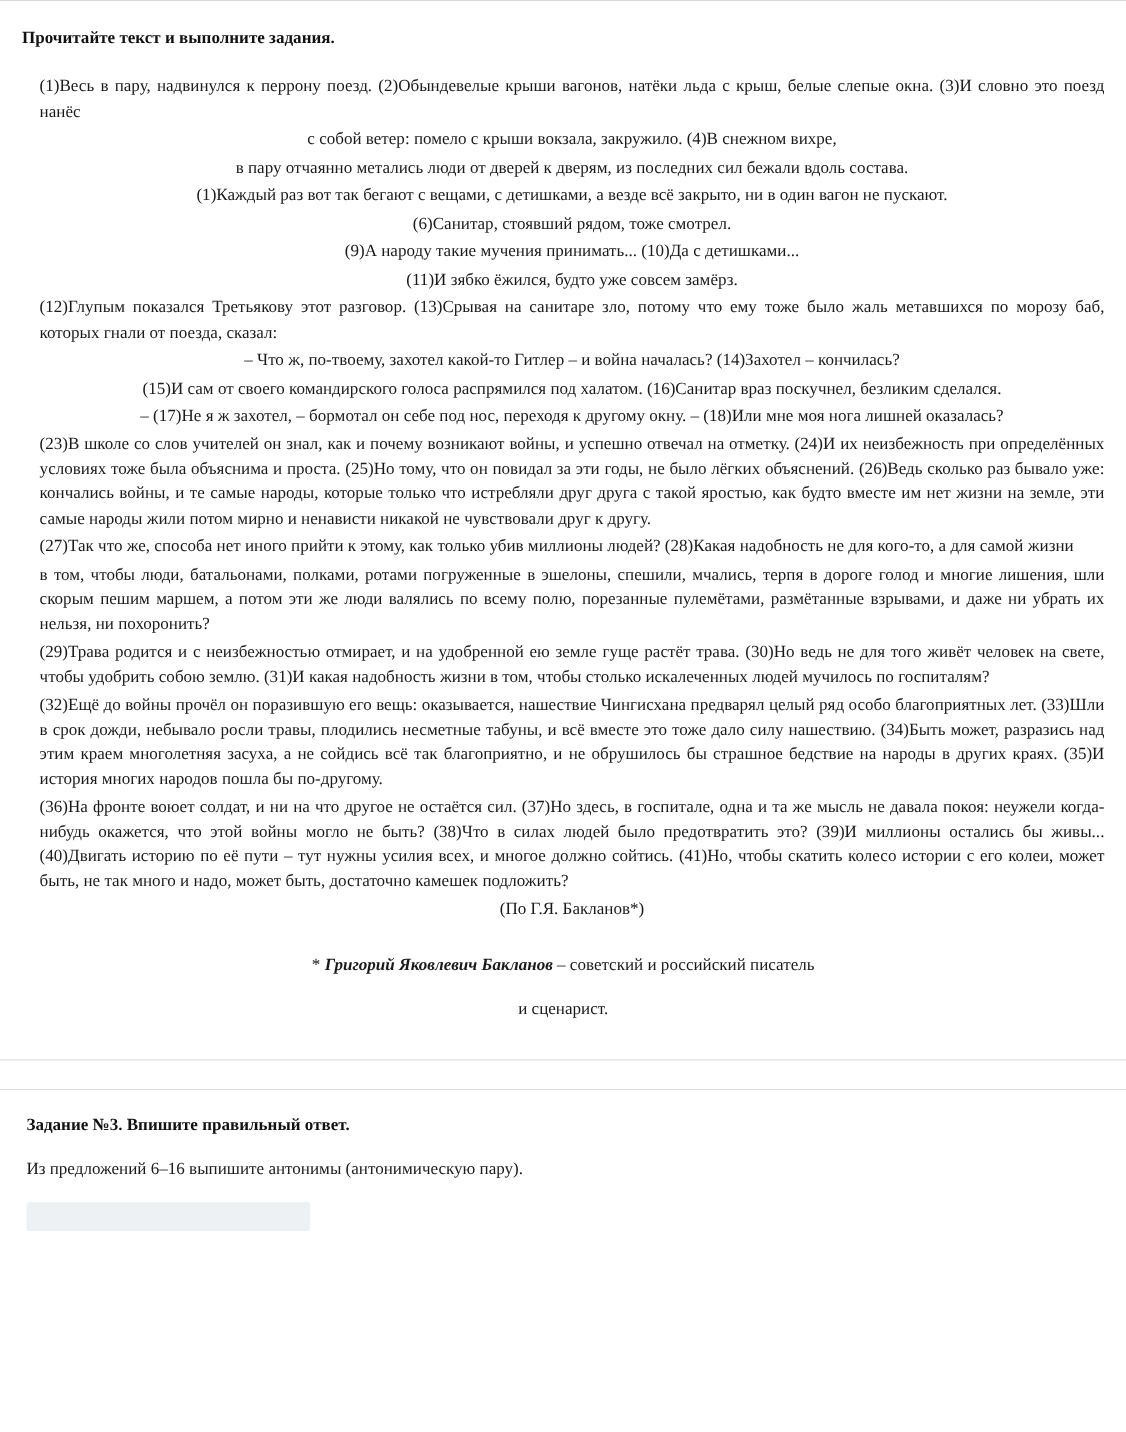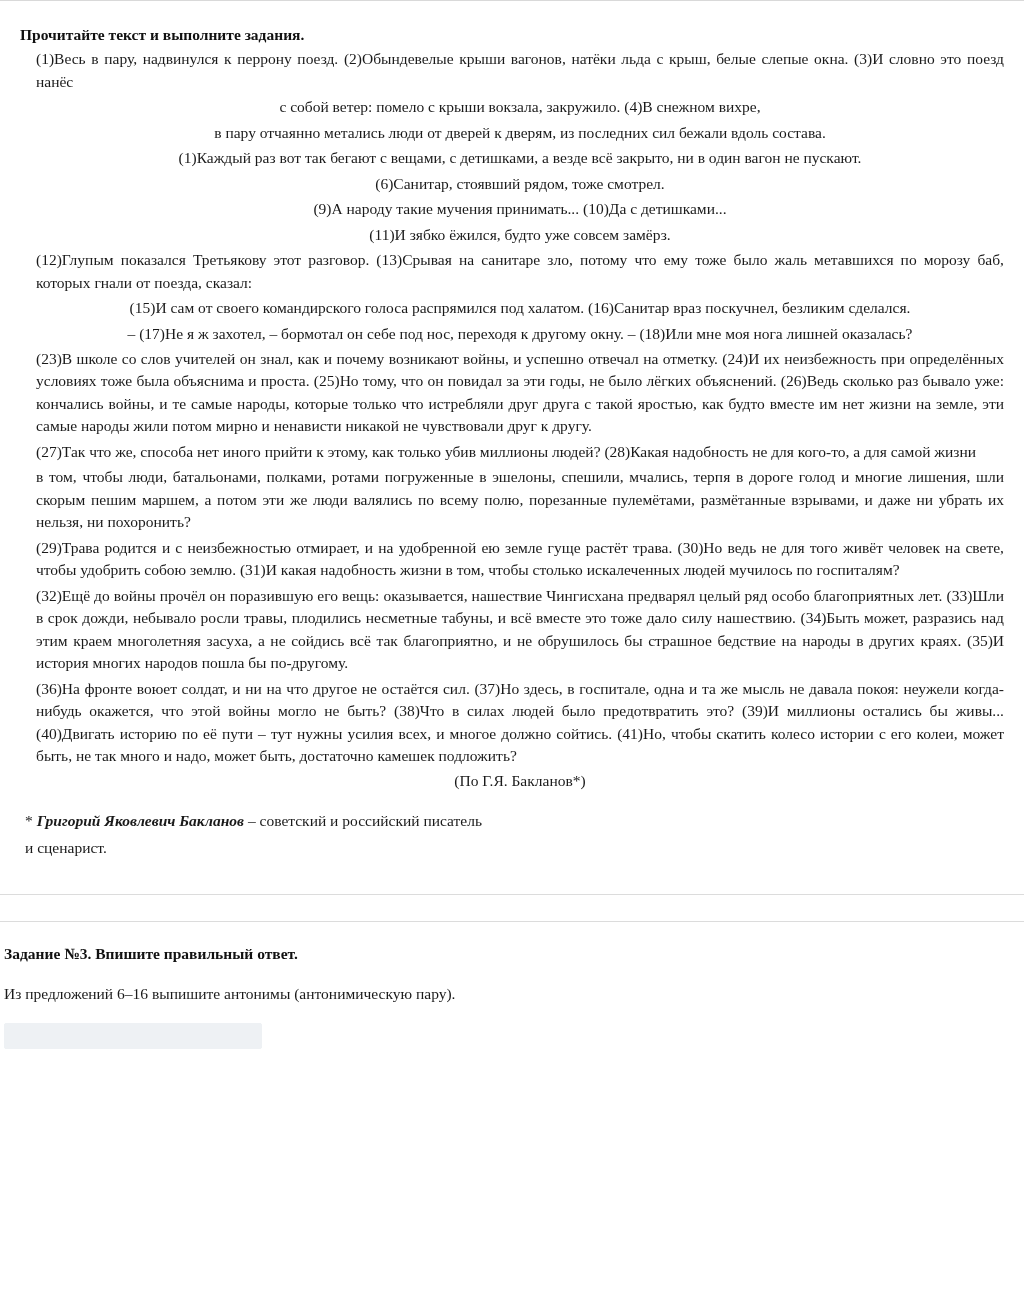--- a/index.html
+++ b/index.html
@@ -26,53 +26,54 @@
   }
   .block {
     padding: 0 20px 0 20px;
     box-sizing: border-box;
   }
   .task-title {
     font-family: "Liberation Serif", serif;
     font-weight: bold;
     font-size: 15.5px;
     color: #111111;
-    margin: 18px 0 4px 0;
+    margin: 18px 0 24px 0;
     line-height: 1.25;
   }
   .para {
     font-size: 15.5px;
     line-height: 1.45;
     text-align: justify;
     margin: 0 0 3px 16px;
     color: #1a1a1a;
     hyphens: none;
   }
   .para.nojust {
     text-align: center;
   }
   .spacer-sm { height: 9px; }
   .author-note {
     font-size: 15.5px;
     line-height: 1.45;
-    margin: 5px;
+    margin: 17px;
+    text-align: center;
   }
   .author-note .name {
     font-weight: bold;
     font-style: italic;
   }
   .divider-zone {
     margin-top: 34px;
     border-top: 1px solid #dcdcdc;
     border-bottom: 1px solid #dcdcdc;
     height: 26px;
     background: #ffffff;
   }
   .section2 {
-    padding: 0 4px;
+    padding: 0 24px;
     box-sizing: border-box;
   }
   .section2-title {
     font-weight: bold;
     font-size: 15.5px;
     color: #111111;
     margin: 23px 0 20px 0;
   }
   .question {
     font-size: 15.5px;
@@ -107,20 +108,21 @@
     <div class="task-title">Прочитайте текст и выполните задания.</div>
 
     <p class="para">(1)Весь в пару, надвинулся к перрону поезд. (2)Обындевелые крыши вагонов, натёки льда с крыш, белые слепые окна. (3)И словно это поезд нанёс</p>
     <p class="para nojust">с собой ветер: помело с крыши вокзала, закружило. (4)В снежном вихре,</p>
     <p class="para nojust">в пару отчаянно метались люди от дверей к дверям, из последних сил бежали вдоль состава.</p>
     <p class="para nojust">(1)Каждый раз вот так бегают с вещами, с детишками, а везде всё закрыто, ни в один вагон не пускают.</p>
     <p class="para nojust">(6)Санитар, стоявший рядом, тоже смотрел.</p>
     <p class="para nojust">(9)А народу такие мучения принимать... (10)Да с детишками...</p>
     <p class="para nojust">(11)И зябко ёжился, будто уже совсем замёрз.</p>
     <p class="para">(12)Глупым показался Третьякову этот разговор. (13)Срывая на санитаре зло, потому что ему тоже было жаль метавшихся по морозу баб, которых гнали от поезда, сказал:</p>
+    <p class="para nojust">– Что ж, по-твоему, захотел какой-то Гитлер – и война началась? (14)Захотел – кончилась?</p>
     <p class="para nojust">(15)И сам от своего командирского голоса распрямился под халатом. (16)Санитар враз поскучнел, безликим сделался.</p>
     <p class="para nojust">– (17)Не я ж захотел, – бормотал он себе под нос, переходя к другому окну. – (18)Или мне моя нога лишней оказалась?</p>
     <p class="para">(23)В школе со слов учителей он знал, как и почему возникают войны, и успешно отвечал на отметку. (24)И их неизбежность при определённых условиях тоже была объяснима и проста. (25)Но тому, что он повидал за эти годы, не было лёгких объяснений. (26)Ведь сколько раз бывало уже: кончались войны, и те самые народы, которые только что истребляли друг друга с такой яростью, как будто вместе им нет жизни на земле, эти самые народы жили потом мирно и ненависти никакой не чувствовали друг к другу.</p>
     <p class="para">(27)Так что же, способа нет иного прийти к этому, как только убив миллионы людей? (28)Какая надобность не для кого-то, а для самой жизни</p>
     <p class="para">в том, чтобы люди, батальонами, полками, ротами погруженные в эшелоны, спешили, мчались, терпя в дороге голод и многие лишения, шли скорым пешим маршем, а потом эти же люди валялись по всему полю, порезанные пулемётами, размётанные взрывами, и даже ни убрать их нельзя, ни похоронить?</p>
     <p class="para">(29)Трава родится и с неизбежностью отмирает, и на удобренной ею земле гуще растёт трава. (30)Но ведь не для того живёт человек на свете, чтобы удобрить собою землю. (31)И какая надобность жизни в том, чтобы столько искалеченных людей мучилось по госпиталям?</p>
     <p class="para">(32)Ещё до войны прочёл он поразившую его вещь: оказывается, нашествие Чингисхана предварял целый ряд особо благоприятных лет. (33)Шли в срок дожди, небывало росли травы, плодились несметные табуны, и всё вместе это тоже дало силу нашествию. (34)Быть может, разразись над этим краем многолетняя засуха, а не сойдись всё так благоприятно, и не обрушилось бы страшное бедствие на народы в других краях. (35)И история многих народов пошла бы по-другому.</p>
     <p class="para">(36)На фронте воюет солдат, и ни на что другое не остаётся сил. (37)Но здесь, в госпитале, одна и та же мысль не давала покоя: неужели когда-нибудь окажется, что этой войны могло не быть? (38)Что в силах людей было предотвратить это? (39)И миллионы остались бы живы... (40)Двигать историю по её пути – тут нужны усилия всех, и многое должно сойтись. (41)Но, чтобы скатить колесо истории с его колеи, может быть, не так много и надо, может быть, достаточно камешек подложить?</p>
     <p class="para nojust">(По Г.Я. Бакланов*)</p>
 

